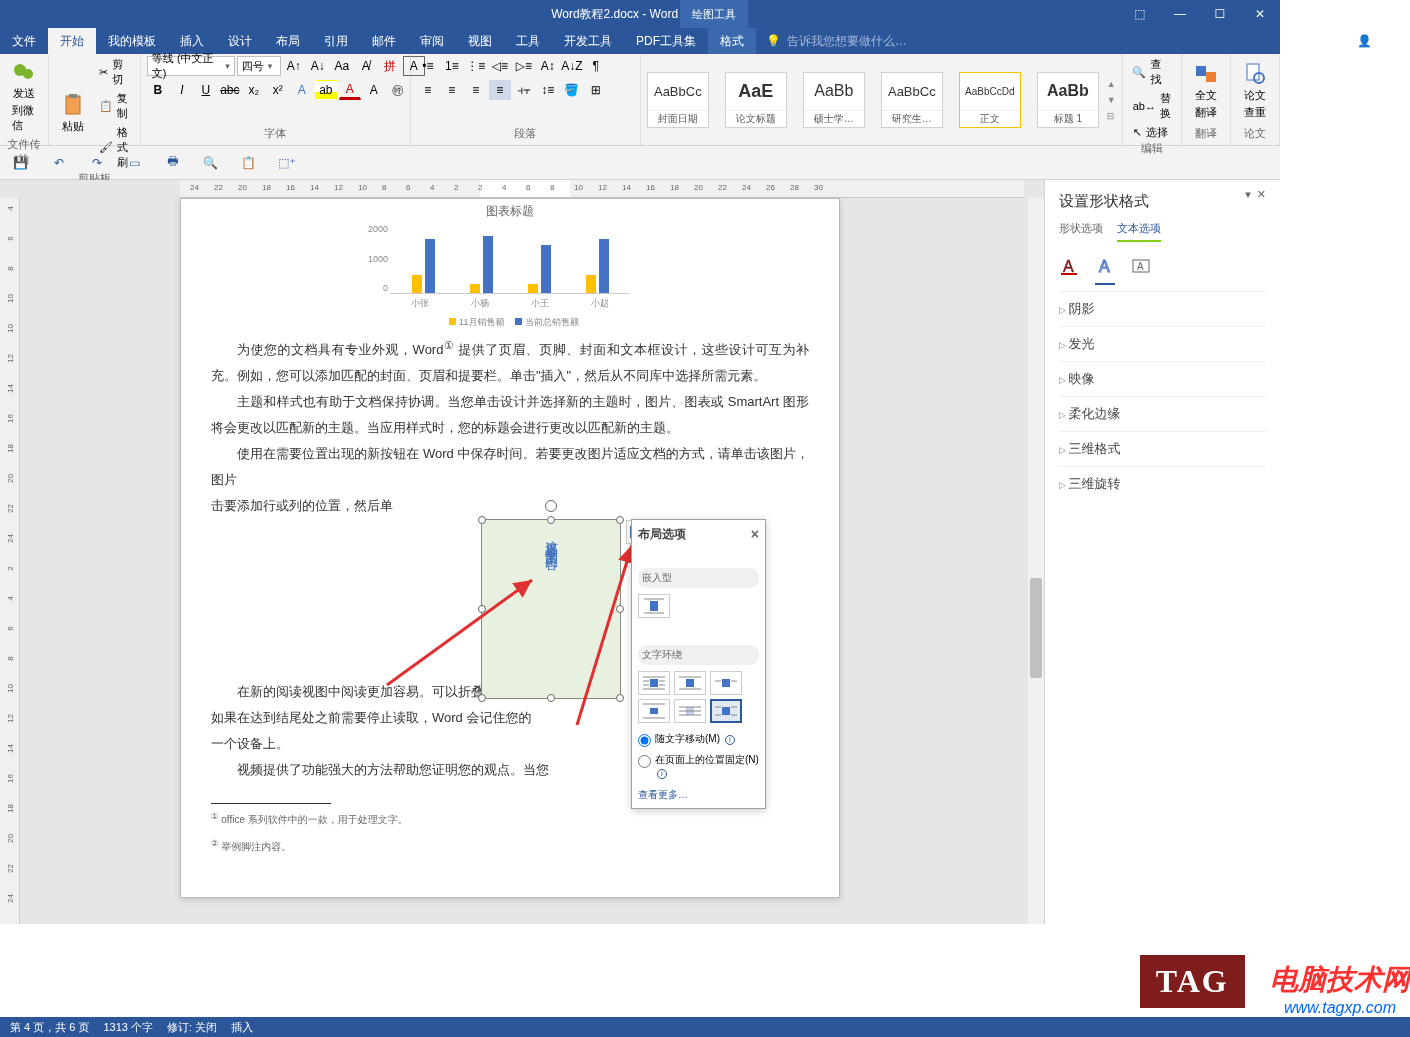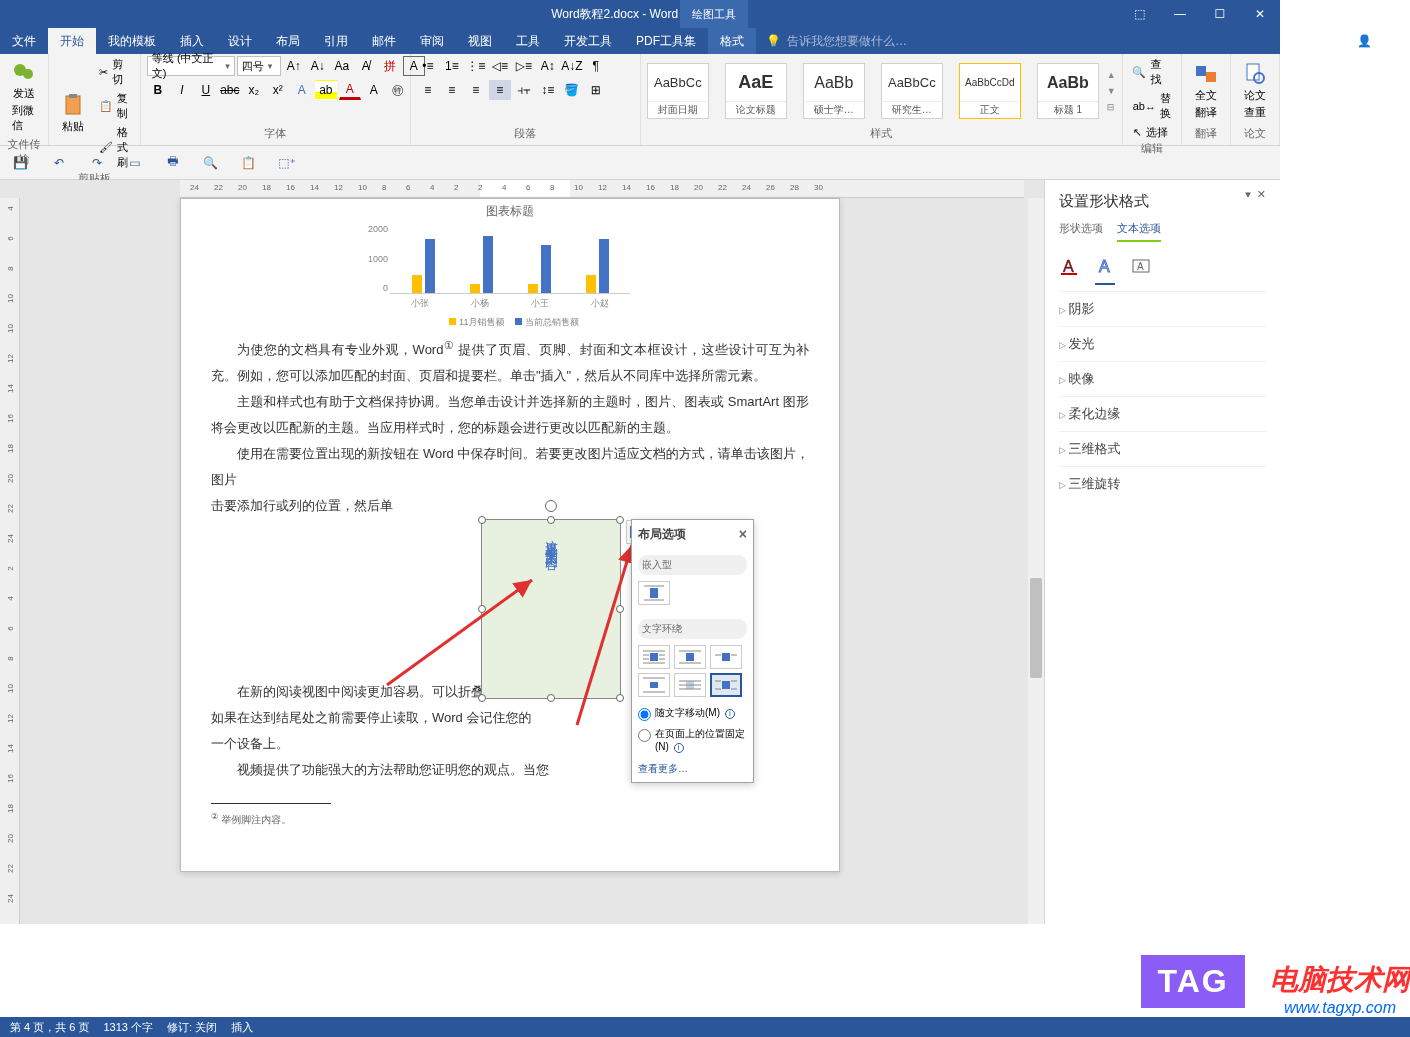--- a/index.html
+++ b/index.html
@@ -52,24 +52,24 @@
 .chart-xlabels { display: flex; justify-content: space-around; font-size: 9px; color: #888; padding-top: 3px; }
 .chart-legend { text-align: center; font-size: 9px; color: #888; padding: 6px; }
 .legend-sq { display: inline-block; width: 7px; height: 7px; margin: 0 3px 0 8px; }
 .doc-text { font-size: 13px; line-height: 2; color: #333; text-align: justify; }
 .para { text-indent: 2em; }
 .textbox { position: absolute; left: 300px; top: 320px; width: 140px; height: 180px; background: #e8f0e0; border: 1px solid #888; }
 .textbox .vertical-text { writing-mode: vertical-rl; text-orientation: upright; color: #4472c4; font-size: 13px; margin: 10px auto; height: 160px; letter-spacing: 2px; }
 .handle { position: absolute; width: 8px; height: 8px; background: #fff; border: 1px solid #666; border-radius: 50%; }
 .layout-icon-float { position: absolute; right: -30px; top: 0; width: 24px; height: 24px; background: #fff; border: 1px solid #ccc; display: flex; align-items: center; justify-content: center; cursor: pointer; }
 .rotate-handle { position: absolute; left: 50%; top: -20px; transform: translateX(-50%); width: 12px; height: 12px; border: 1px solid #666; border-radius: 50%; background: #fff; }
-.layout-popup { position: absolute; left: 450px; top: 320px; width: 123px; background: #fff; border: 1px solid #a0a0a0; box-shadow: 0 2px 8px rgba(0,0,0,0.2); padding: 6px; font-size: 11px; }
+.layout-popup { position: absolute; left: 450px; top: 320px; width: 135px; background: #fff; border: 1px solid #a0a0a0; box-shadow: 0 2px 8px rgba(0,0,0,0.2); padding: 6px; font-size: 11px; }
 .popup-header { display: flex; justify-content: space-between; font-weight: bold; padding-bottom: 4px; font-size: 12px; color: #444; }
 .popup-close { cursor: pointer; color: #666; font-size: 14px; }
-.popup-section-label { background: #f0f0f0; padding: 3px 4px; font-size: 10px; color: #666; margin-top: 8px; border-radius: 9px; }
+.popup-section-label { background: #f0f0f0; padding: 3px 4px; font-size: 10px; color: #666; margin-top: 21px; border-radius: 9px; }
 .popup-options { display: flex; flex-wrap: wrap; gap: 4px; padding: 6px 0; }
 .wrap-opt { width: 32px; height: 24px; border: 1px solid #ccc; background: #fff; display: flex; align-items: center; justify-content: center; cursor: pointer; }
 .wrap-opt.selected { border: 2px solid #2b579a; background: #e0e8f4; }
 .wrap-opt svg { width: 24px; height: 18px; }
 .popup-radio { display: flex; align-items: flex-start; gap: 4px; padding: 3px 0; font-size: 10px; }
 .popup-radio input { margin-top: 2px; }
 .popup-link { color: #2b579a; text-align: left; padding-top: 6px; cursor: pointer; font-size: 10px; }
 .info-i { color: #2b579a; border: 1px solid #2b579a; border-radius: 50%; width: 10px; height: 10px; display: inline-flex; align-items: center; justify-content: center; font-size: 8px; margin-left: 2px; }
 .footnote-sep { border-top: 1px solid #333; width: 120px; margin-top: 20px; }
 .footnote { font-size: 10px; color: #666; padding-top: 4px; }
@@ -82,21 +82,21 @@
 .panel-tab { cursor: pointer; color: #666; padding-bottom: 4px; }
 .panel-tab.active { color: #2b579a; border-bottom: 2px solid #84cc16; }
 .panel-toolbar { display: flex; gap: 16px; padding: 8px 0 12px 0; }
 .panel-tool { cursor: pointer; }
 .panel-tool.active { position: relative; }
 .panel-tool.active::after { content: ""; position: absolute; left: 0; right: 0; bottom: -6px; height: 2px; background: #2b579a; }
 .panel-section { padding: 8px 0; border-top: 1px solid #eee; cursor: pointer; font-size: 13px; color: #444; }
 .panel-section::before { content: "▷ "; font-size: 9px; color: #888; }
 .status-bar { height: 20px; background: #2b579a; color: #fff; display: flex; align-items: center; padding: 0 10px; font-size: 11px; gap: 14px; position: absolute; bottom: 0; left: 0; right: 0; }
 .watermark { position: absolute; right: 0; bottom: 20px; pointer-events: none; }
-.tag-logo { background: #8b5cf6; color: #fff; font-weight: bold; font-size: 32px; padding: 8px 16px; display: inline-block; font-family: Liberation Sans, sans-serif; letter-spacing: 2px; }
+.tag-logo { background: #7f1d1d; color: #fff; font-weight: bold; font-size: 32px; padding: 8px 16px; display: inline-block; font-family: Liberation Serif, serif; letter-spacing: 2px; }
 .tag-text { display: inline-block; vertical-align: middle; margin-left: 22px; text-align: center; }
 .tag-cn { color: #ff3030; font-size: 28px; font-weight: bold; text-shadow: 1px 1px #fff; font-style: italic; }
 .tag-url { color: #0066ff; font-size: 16px; font-style: italic; }
 </style>
 </head>
 <body>
 
 <div class="title-bar">
   <span class="title-text">Word教程2.docx - Word</span>
   <span class="context-tab-label">绘图工具</span>
@@ -265,21 +265,20 @@
             <div class="style-preview" style="font-size:16px;font-weight:bold">AaBb</div>
             <div class="style-name">标题 1</div>
           </div>
       </div>
       <div class="ribbon-col" style="justify-content:center;gap:6px;padding-left:4px">
         <div style="font-size:9px;color:#888;cursor:pointer">▲</div>
         <div style="font-size:9px;color:#888;cursor:pointer">▼</div>
         <div style="font-size:9px;color:#888;cursor:pointer">⊟</div>
       </div>
     </div>
-    <div class="ribbon-group-label">样式</div>
   </div>
 
   <div class="ribbon-group">
     <div class="ribbon-content">
       <div class="ribbon-col">
         <div class="ribbon-btn-sm">
             <span>🔍</span>
             <span>查找</span>
           </div>
         <div class="ribbon-btn-sm">
@@ -439,20 +438,21 @@
         <p class="para"><span>为使您的文档具有专业外观，Word</span><sup>①</sup><span> 提供了页眉、页脚、封面和文本框设计，这些设计可互为补充。例如，您可以添加匹配的封面、页眉和提要栏。单击"插入"，然后从不同库中选择所需元素。</span></p>
         <p class="para">主题和样式也有助于文档保持协调。当您单击设计并选择新的主题时，图片、图表或 SmartArt 图形将会更改以匹配新的主题。当应用样式时，您的标题会进行更改以匹配新的主题。</p>
         <p class="para"><span>使用在需要位置出现的新按钮在 Word 中保存时间。若要更改图片适应文档的方式，请单击该图片，图片</span></p>
         <p>击要添加行或列的位置，然后单</p>
         <div style="height:160px"></div>
         <p class="para">在新的阅读视图中阅读更加容易。可以折叠文档某些</p>
         <p>如果在达到结尾处之前需要停止读取，Word 会记住您的</p>
         <p>一个设备上。</p>
         <p class="para">视频提供了功能强大的方法帮助您证明您的观点。当您</p>
         <div class="footnote-sep"></div>
+        <div class="footnote"><sup>①</sup> <span>office 系列软件中的一款，用于处理文字。</span></div>
         <div class="footnote"><sup>②</sup> <span>举例脚注内容。</span></div>
       </div>
 
       <div class="textbox">
         <div class="rotate-handle"></div>
         <div class="vertical-text">这里是举例文本内容。</div>
         <div class="handle" style="left:-4px;top:-4px"></div>
         <div class="handle" style="right:-4px;top:-4px"></div>
         <div class="handle" style="left:-4px;bottom:-4px"></div>
         <div class="handle" style="right:-4px;bottom:-4px"></div>

